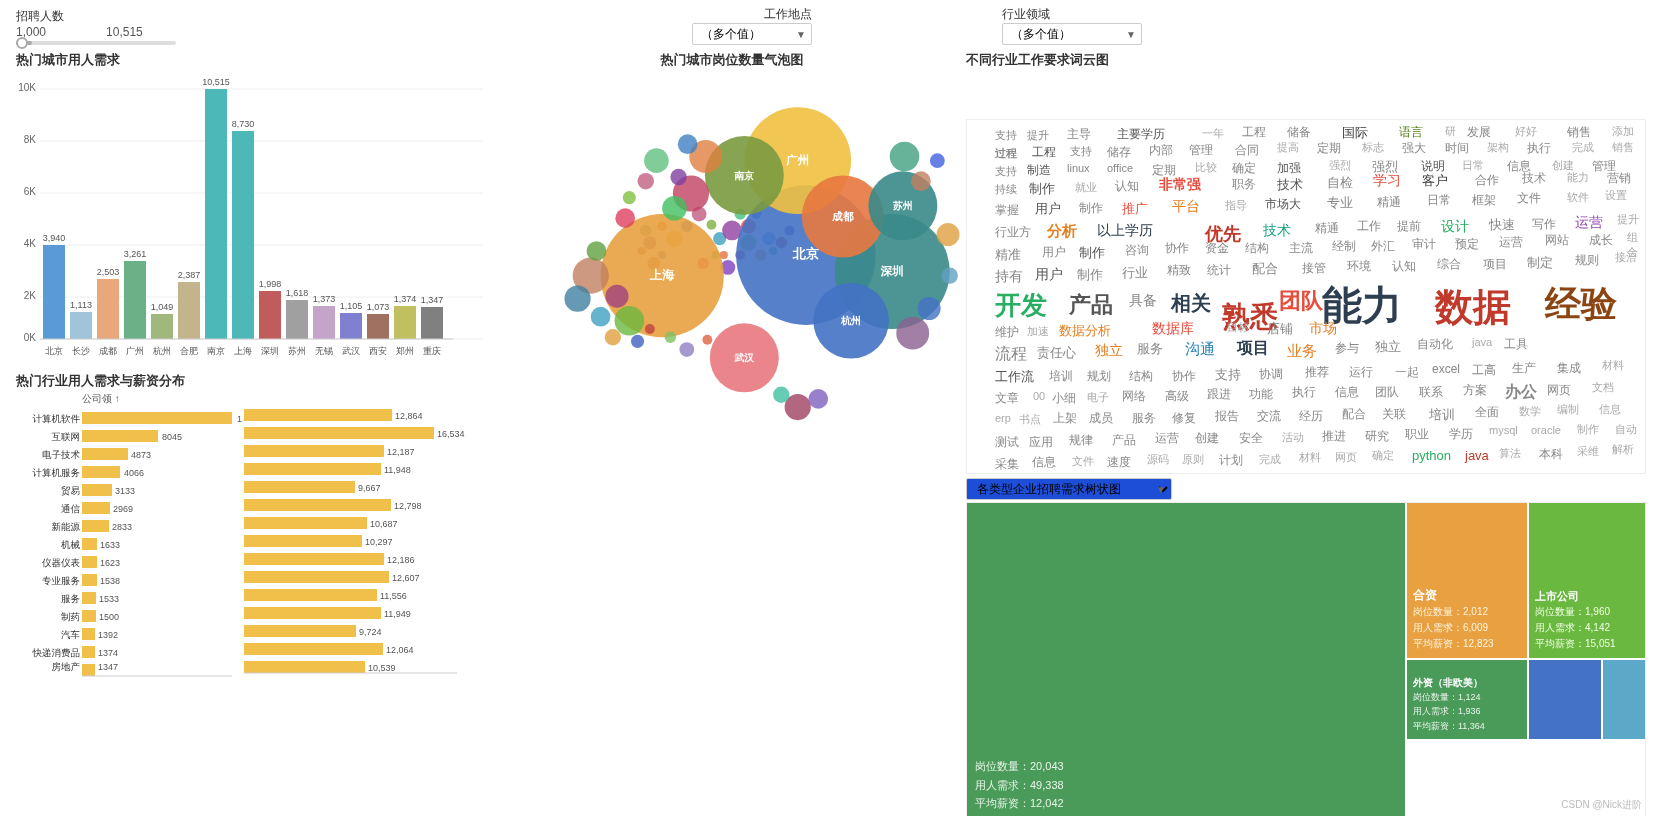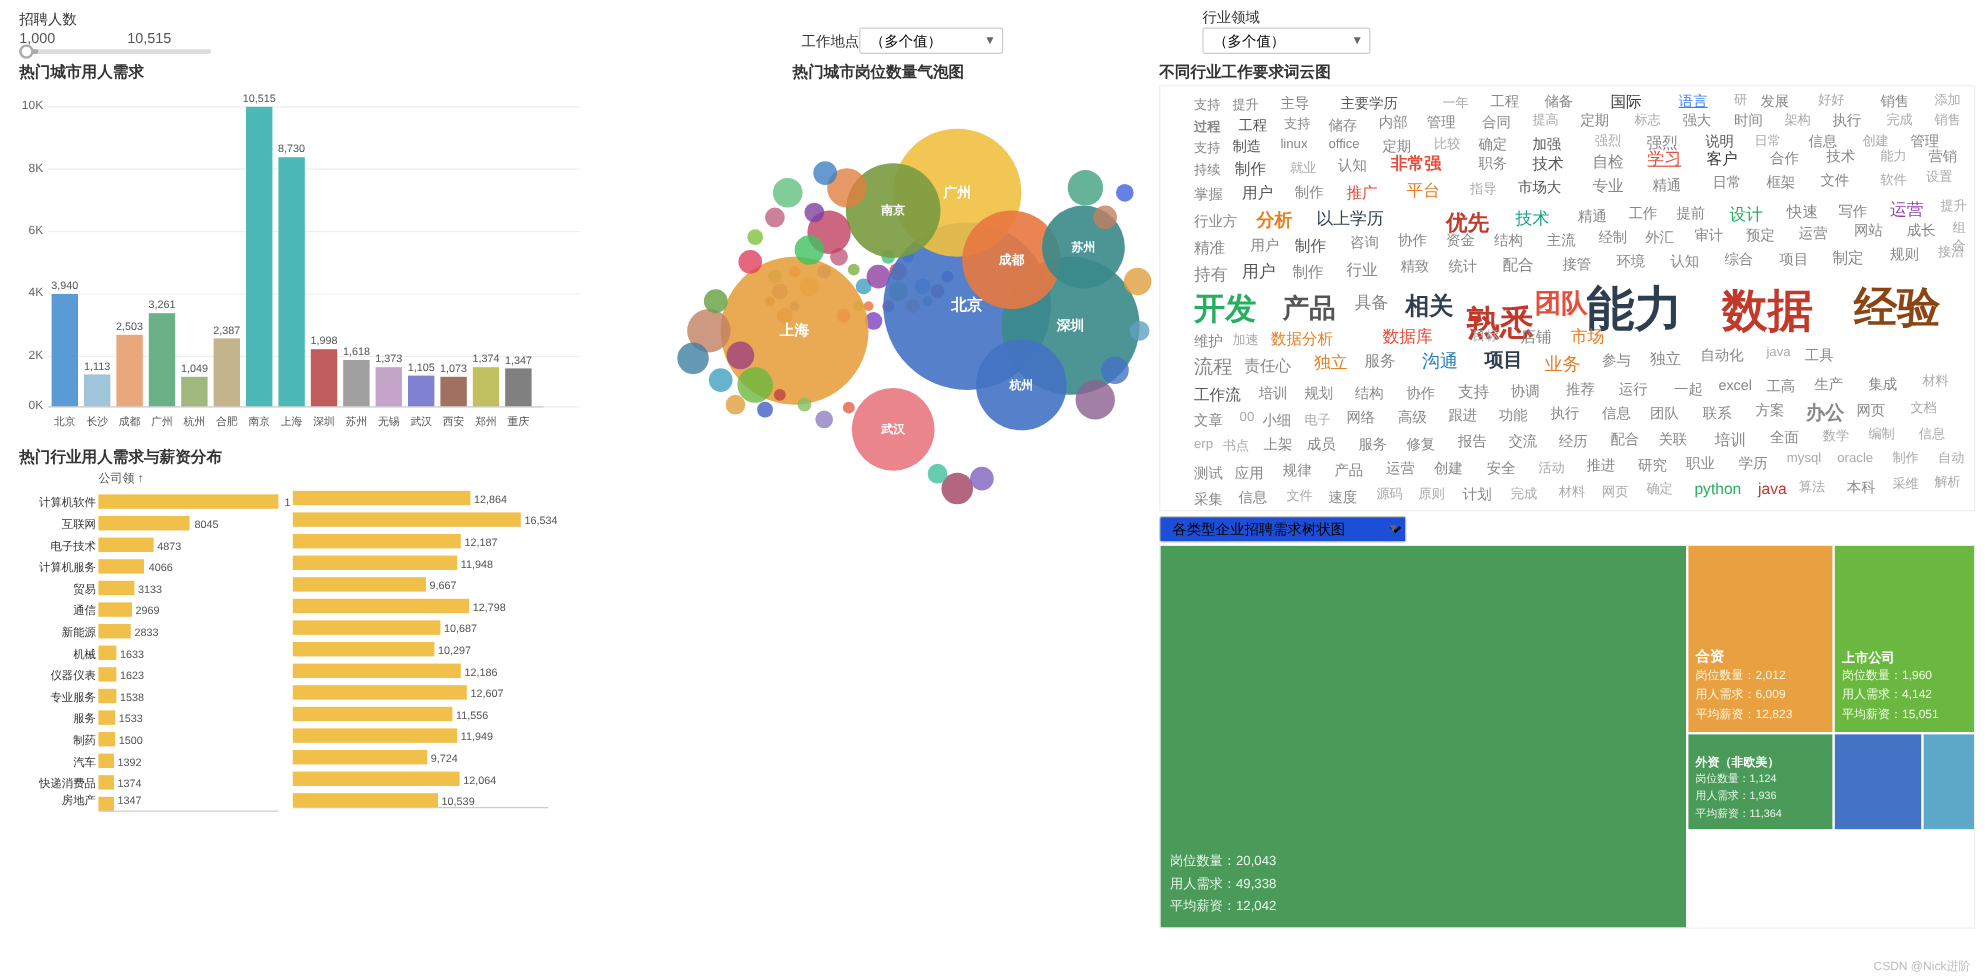--- a/index.html
+++ b/index.html
@@ -42,21 +42,21 @@
         <span>1,000</span>
         <span>10,515</span>
       </div>
       <div style="width:160px; height:4px; background:#ddd; border-radius:2px; position:relative; margin-top:2px;">
         <div style="height:4px; background:#aaa; border-radius:2px; width:16px;"></div>
         <div style="width:12px;height:12px;background:#fff;border:2px solid #aaa;border-radius:50%;position:absolute;top:-4px;left:0;"></div>
       </div>
     </div>
   </div>
   <div class="top-bar-mid" style="width:500px;">
-    <div style="display:flex; flex-direction:row; align-items:center;">
+    <div style="display:flex; flex-direction:column; align-items:flex-end;">
       <span style="font-size:12px;color:#333;">工作地点</span>
       <div class="dropdown-wrapper">
         <select class="dropdown-select">
           <option>（多个值）</option>
         </select>
         <span class="dropdown-arrow">▼</span>
       </div>
     </div>
   </div>
   <div class="top-bar-right">
@@ -394,31 +394,31 @@
         <circle cx="360" cy="400" r="16" fill="#a04060" opacity="0.8"></circle>
         <circle cx="340" cy="385" r="10" fill="#40c0a0" opacity="0.8"></circle>
         <circle cx="385" cy="390" r="12" fill="#8060c0" opacity="0.8"></circle>
       </svg>
     </div>
   </div>
 
   <div style="width:694px; display:flex; flex-direction:column;">
     <div style="font-size:13px;font-weight:bold;padding:4px 0 2px 0;">不同行业工作要求词云图</div>
 
-    <div style="width:680px; height:355px; position:relative; overflow:hidden; border:1px solid #eee; background:#fff;">
+    <div style="width:680px; height:355px; position:relative; overflow:hidden; border:1px solid #eee; background:#fff;margin-top:48px;">
 
       <span style="position:absolute;left:28px;top:8px;font-size:11px;color:#888;">支持</span>
       <span style="position:absolute;left:60px;top:8px;font-size:11px;color:#888;">提升</span>
       <span style="position:absolute;left:100px;top:6px;font-size:12px;color:#888;">主导</span>
       <span style="position:absolute;left:150px;top:6px;font-size:12px;color:#555;">主要学历</span>
       <span style="position:absolute;left:235px;top:6px;font-size:11px;color:#aaa;">一年</span>
       <span style="position:absolute;left:275px;top:4px;font-size:12px;color:#888;">工程</span>
       <span style="position:absolute;left:320px;top:4px;font-size:12px;color:#888;">储备</span>
       <span style="position:absolute;left:375px;top:4px;font-size:13px;color:#3a3a3a;">国际</span>
-      <span style="position:absolute;left:432px;top:4px;font-size:12px;color:#3b82f6;text-decoration:underline;">语言</span>
+      <span style="position:absolute;left:432px;top:4px;font-size:12px;color:#4d7c0f;">语言</span>
       <span style="position:absolute;left:478px;top:4px;font-size:11px;color:#aaa;">研</span>
       <span style="position:absolute;left:500px;top:4px;font-size:12px;color:#888;">发展</span>
       <span style="position:absolute;left:548px;top:4px;font-size:11px;color:#aaa;">好好</span>
       <span style="position:absolute;left:600px;top:4px;font-size:12px;color:#888;">销售</span>
       <span style="position:absolute;left:645px;top:4px;font-size:11px;color:#aaa;">添加</span>
 
       <span style="position:absolute;left:28px;top:26px;font-size:11px;color:#888;font-weight:bold;">过程</span>
       <span style="position:absolute;left:65px;top:24px;font-size:12px;color:#555;">工程</span>
       <span style="position:absolute;left:103px;top:24px;font-size:11px;color:#888;">支持</span>
       <span style="position:absolute;left:140px;top:24px;font-size:12px;color:#888;">储存</span>
@@ -452,21 +452,21 @@
       <span style="position:absolute;left:625px;top:38px;font-size:12px;color:#888;">管理</span>
 
       <span style="position:absolute;left:28px;top:62px;font-size:11px;color:#888;">持续</span>
       <span style="position:absolute;left:62px;top:60px;font-size:13px;color:#555;">制作</span>
       <span style="position:absolute;left:108px;top:60px;font-size:11px;color:#aaa;">就业</span>
       <span style="position:absolute;left:148px;top:58px;font-size:12px;color:#888;">认知</span>
       <span style="position:absolute;left:192px;top:56px;font-size:14px;color:#e74c3c;font-weight:600;">非常强</span>
       <span style="position:absolute;left:265px;top:56px;font-size:12px;color:#888;">职务</span>
       <span style="position:absolute;left:310px;top:56px;font-size:13px;color:#555;">技术</span>
       <span style="position:absolute;left:360px;top:54px;font-size:13px;color:#888;">自检</span>
-      <span style="position:absolute;left:406px;top:52px;font-size:14px;color:#e74c3c;text-decoration:underline;">学习</span>
+      <span style="position:absolute;left:406px;top:52px;font-size:14px;color:#e74c3c;">学习</span>
       <span style="position:absolute;left:455px;top:52px;font-size:13px;color:#3a3a3a;">客户</span>
       <span style="position:absolute;left:508px;top:52px;font-size:12px;color:#888;">合作</span>
       <span style="position:absolute;left:555px;top:50px;font-size:12px;color:#888;">技术</span>
       <span style="position:absolute;left:600px;top:50px;font-size:11px;color:#aaa;">能力</span>
       <span style="position:absolute;left:640px;top:50px;font-size:12px;color:#888;">营销</span>
 
       <span style="position:absolute;left:28px;top:82px;font-size:12px;color:#888;">掌握</span>
       <span style="position:absolute;left:68px;top:80px;font-size:13px;color:#555;">用户</span>
       <span style="position:absolute;left:112px;top:80px;font-size:12px;color:#888;">制作</span>
       <span style="position:absolute;left:155px;top:80px;font-size:13px;color:#e74c3c;">推广</span>

